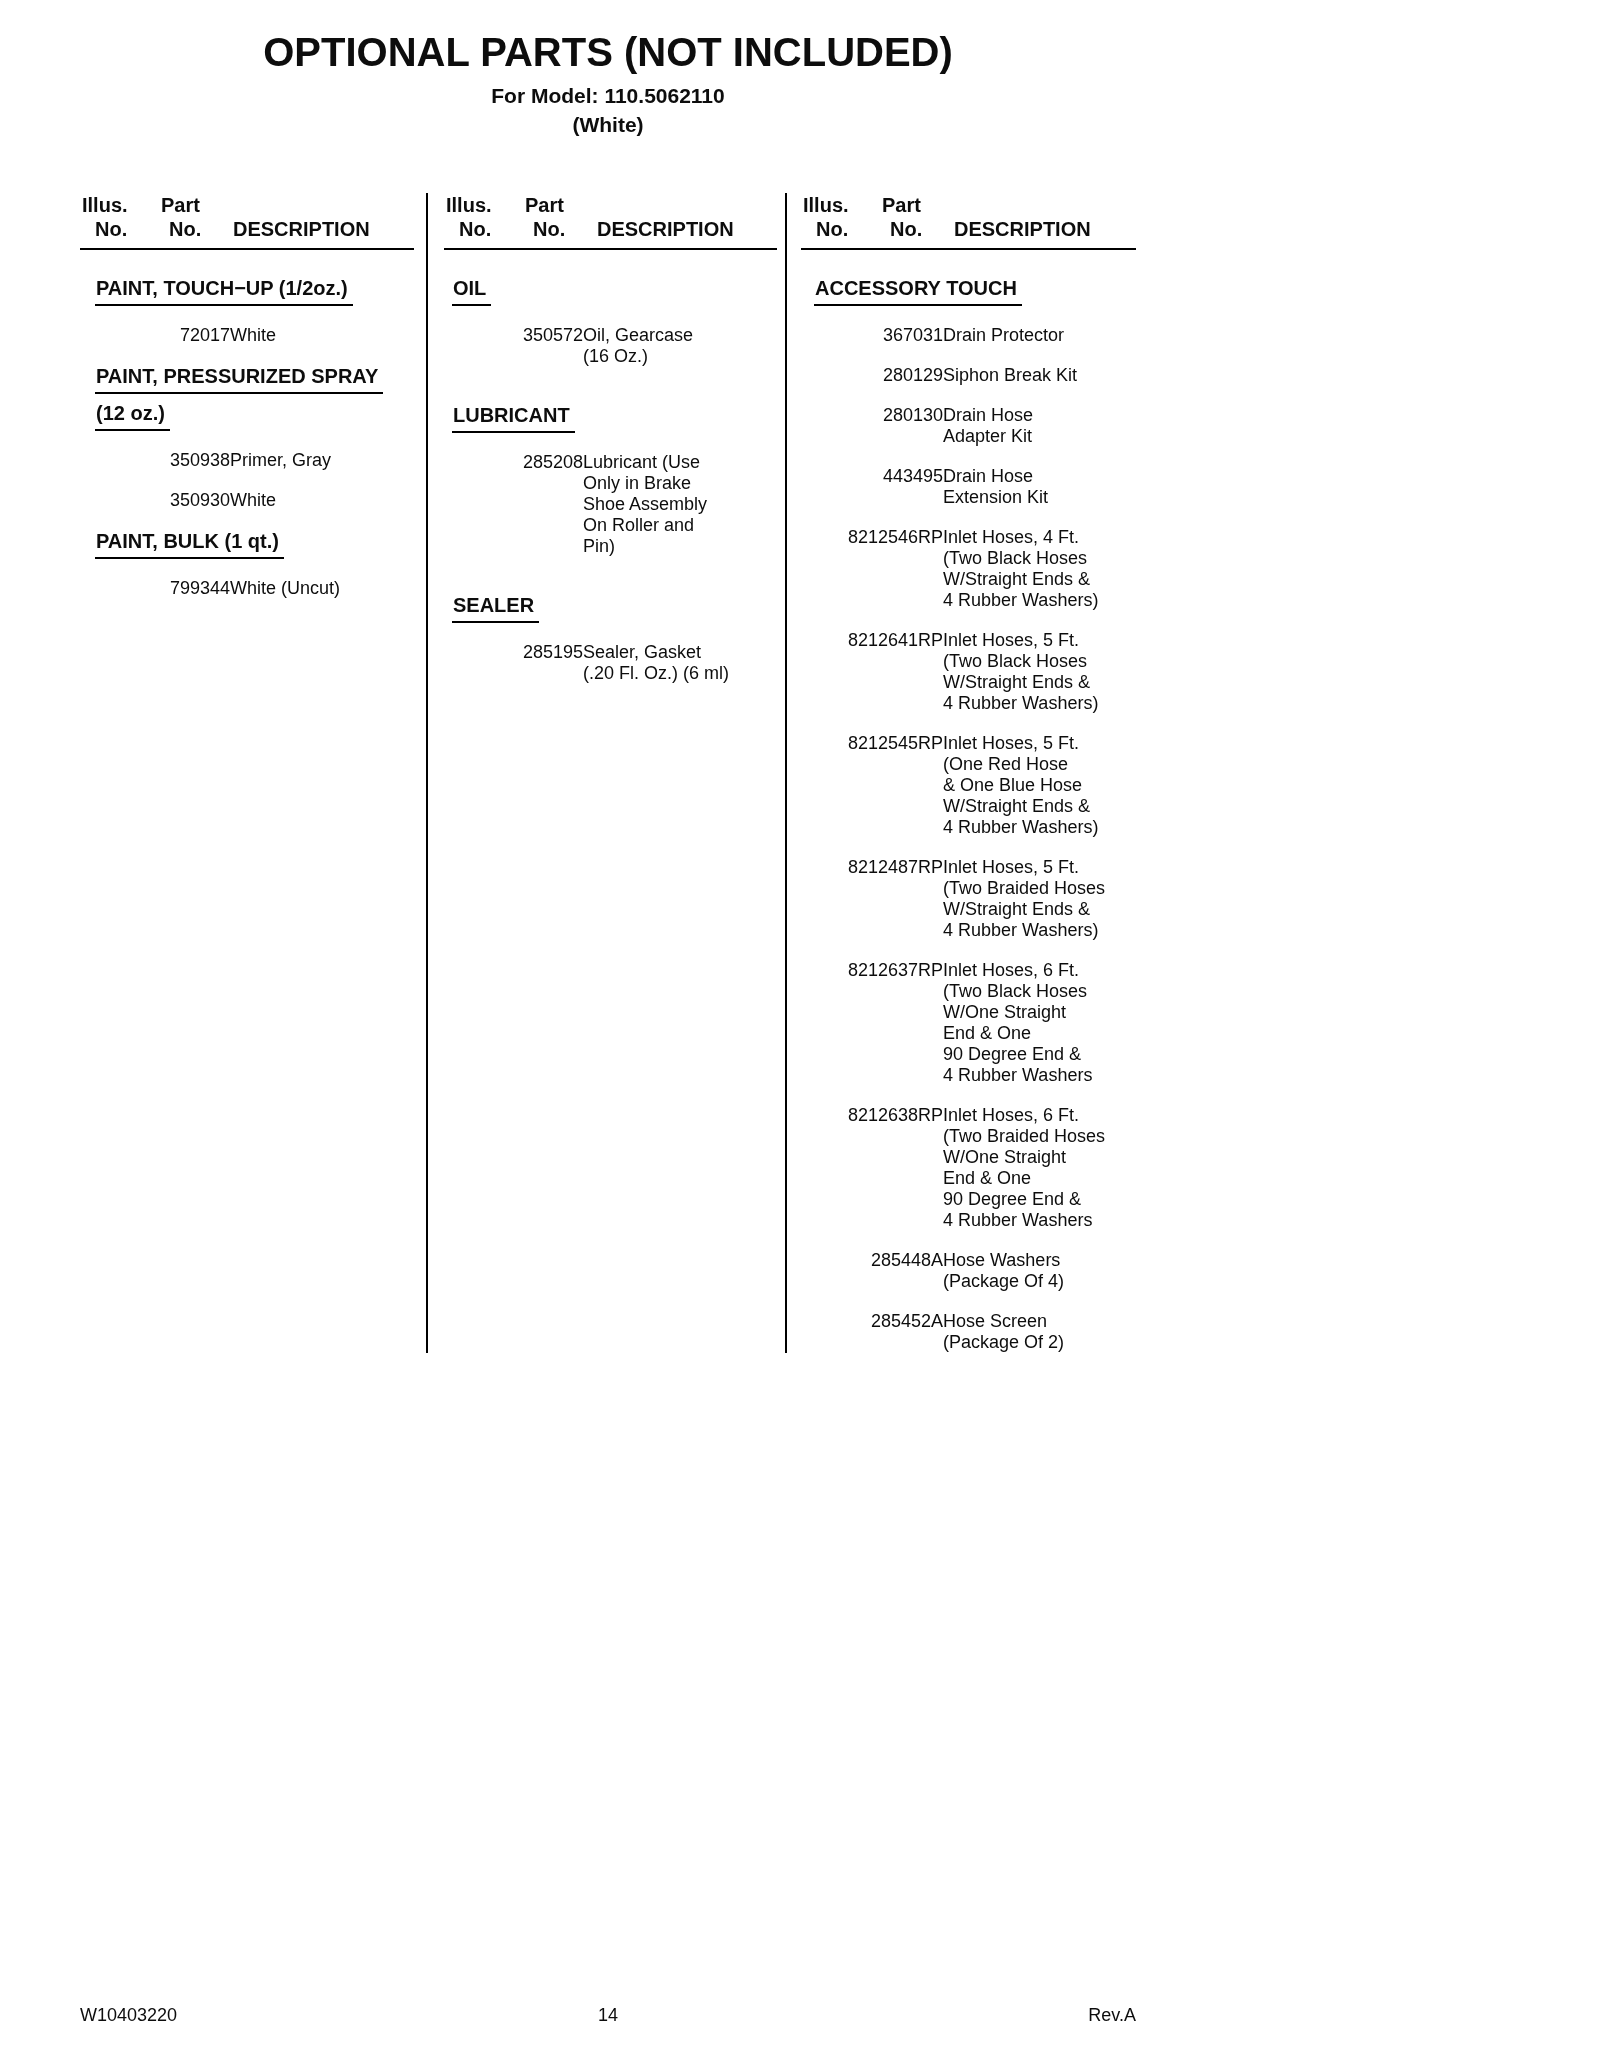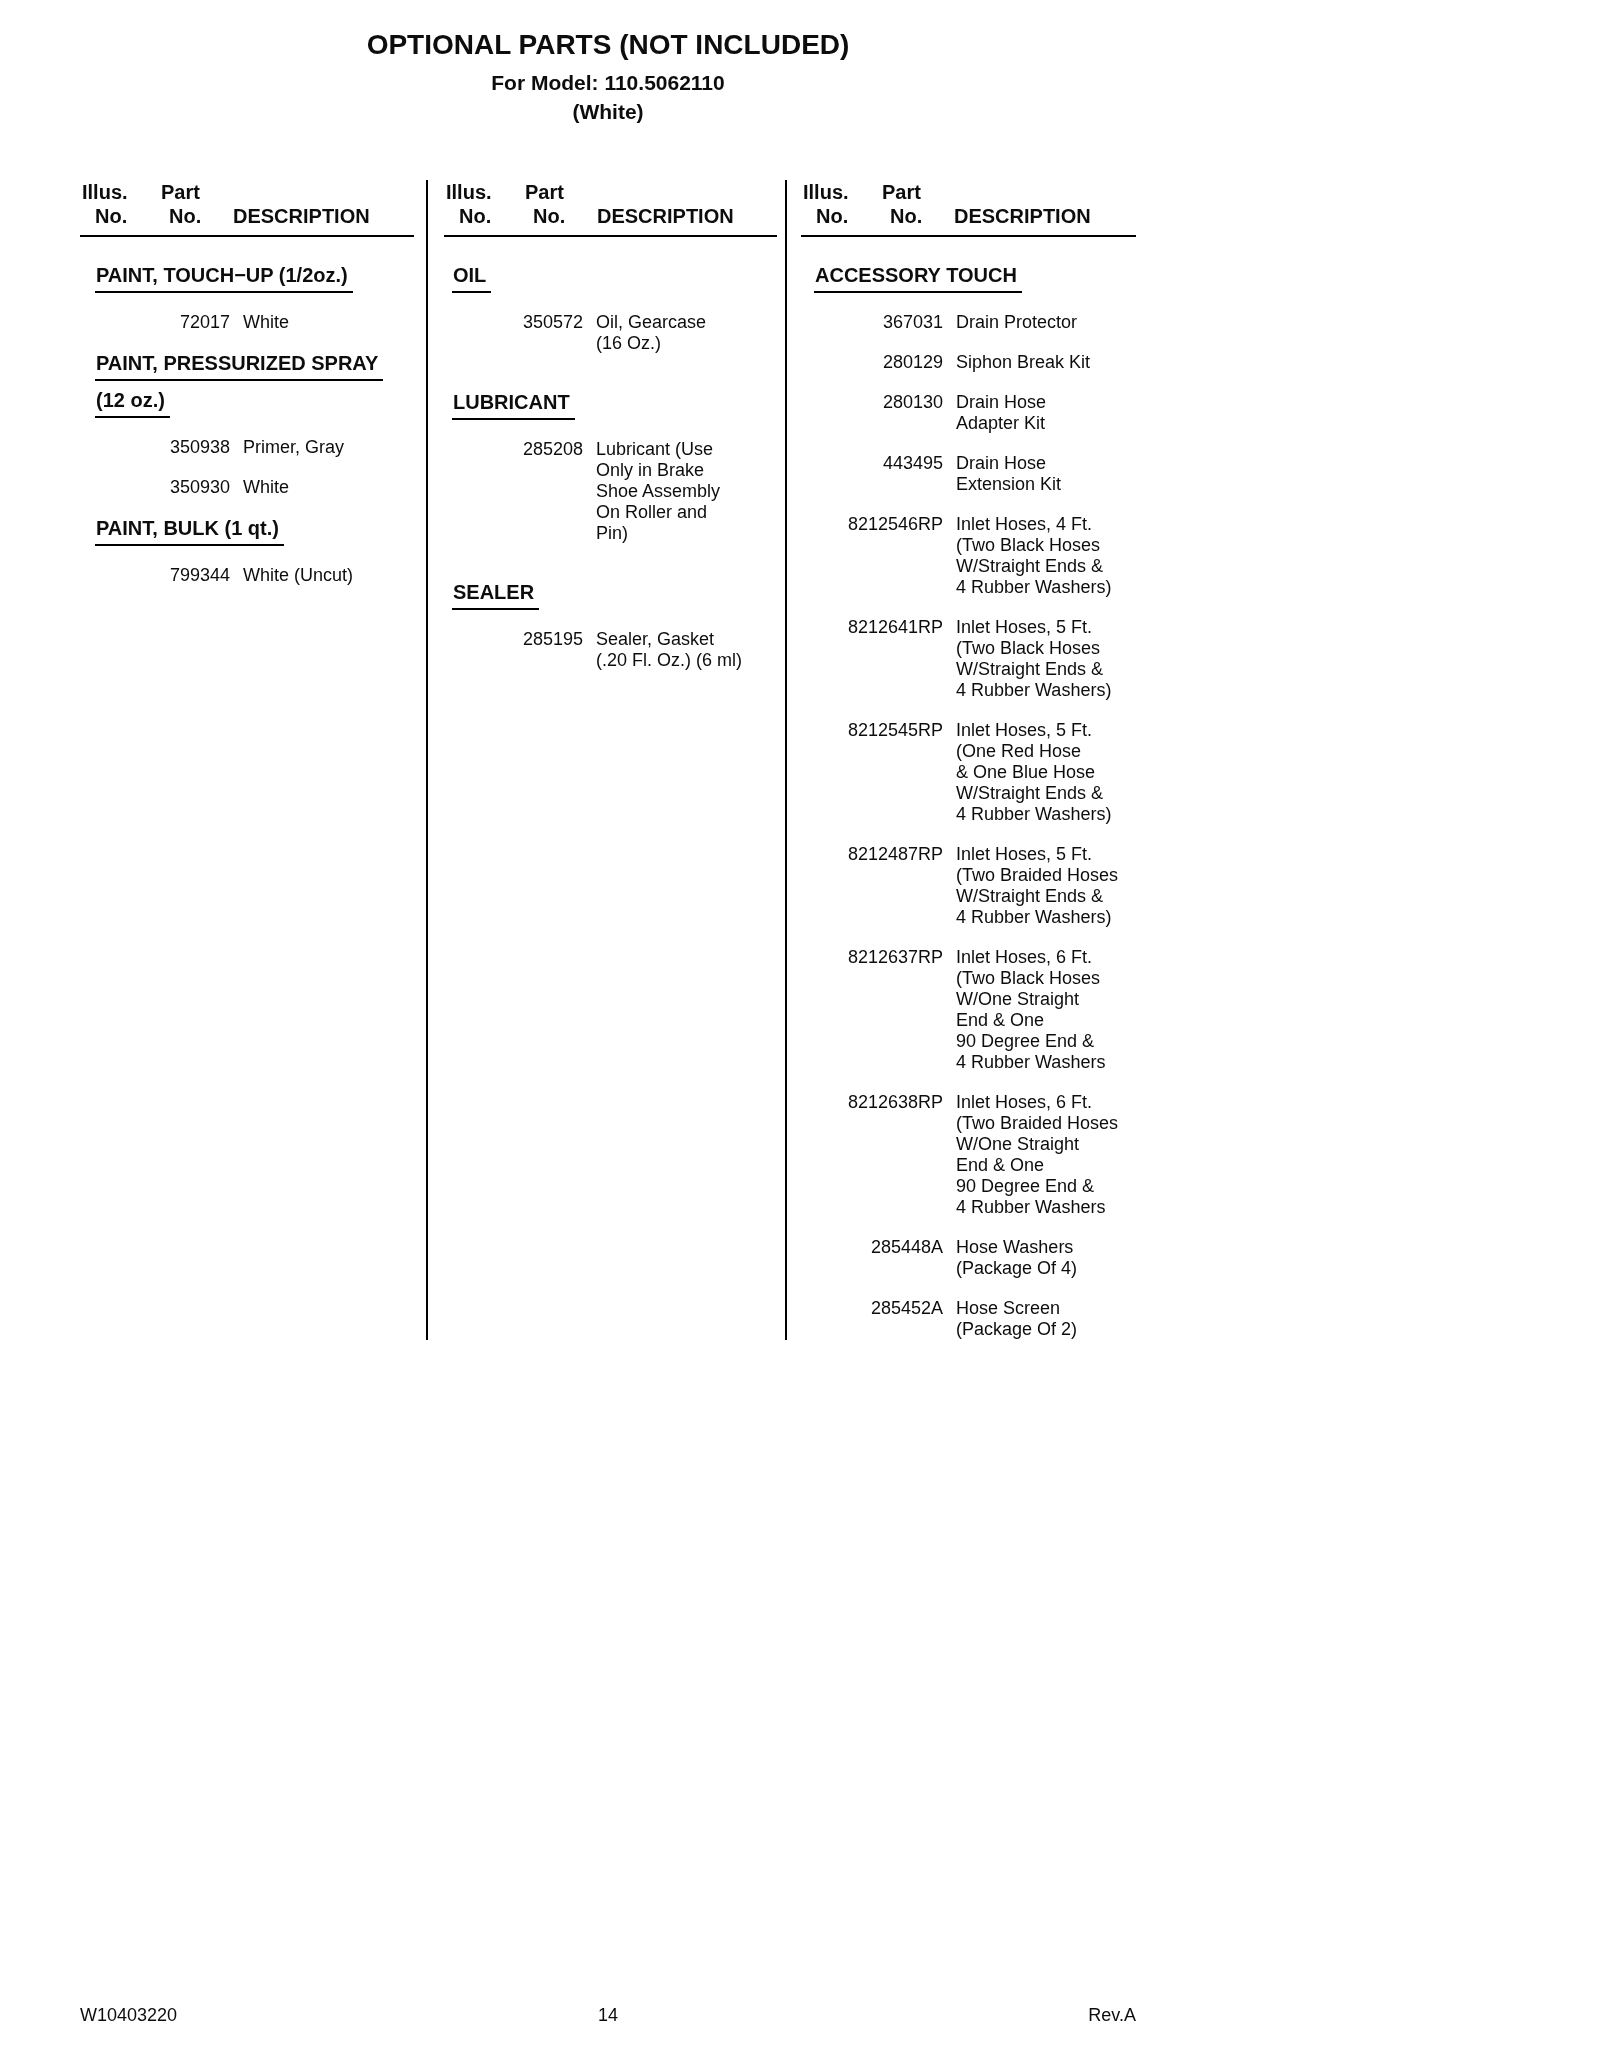--- a/index.html
+++ b/index.html
@@ -14,21 +14,21 @@
     overflow: hidden;
   }
   .content {
     position: absolute;
     left: 80px;
     top: 30px;
     width: 1056px;
   }
   .title-block { text-align: center; }
   .doc-title {
-    font-size: 28px;
+    font-size: 40px;
     font-weight: bold;
     line-height: 1.1;
   }
   .model-line {
     font-size: 21px;
     font-weight: bold;
     margin-top: 10px;
   }
   .finish-line {
     font-size: 21px;
@@ -73,21 +73,20 @@
   .section-title .title-line { margin-bottom: 7px; }
   .section-title .title-line span {
     display: inline-block;
     border-bottom: 2.5px solid #000;
     padding: 0 5px 4px 1px;
     margin-left: -1px;
   }
   .part-row {
     display: grid;
     grid-template-columns: var(--noW, 150px) 1fr;
-    column-gap: 13px;
     font-size: 18px;
     line-height: 21px;
     margin-top: 19px;
   }
   .part-no { text-align: right; }
   .part-desc { white-space: pre-line; }
   .footer {
     position: absolute;
     left: 80px;
     top: 2005px;

